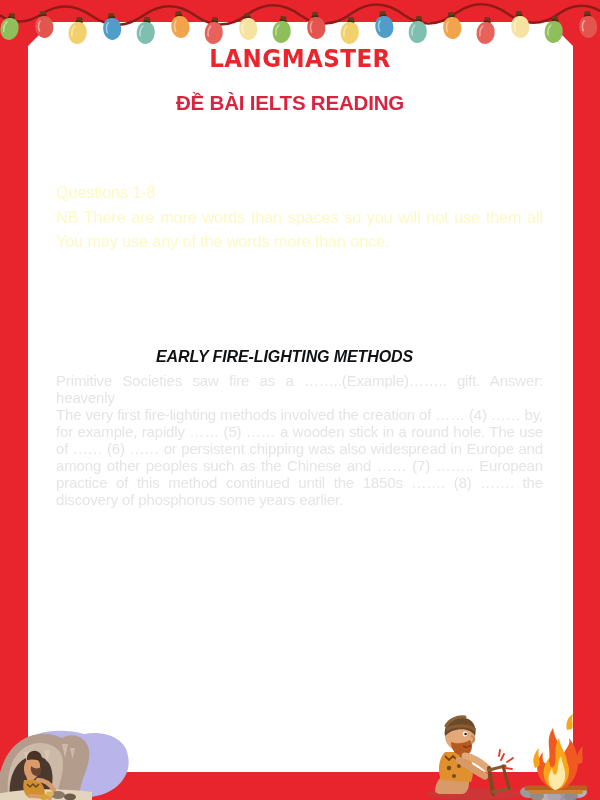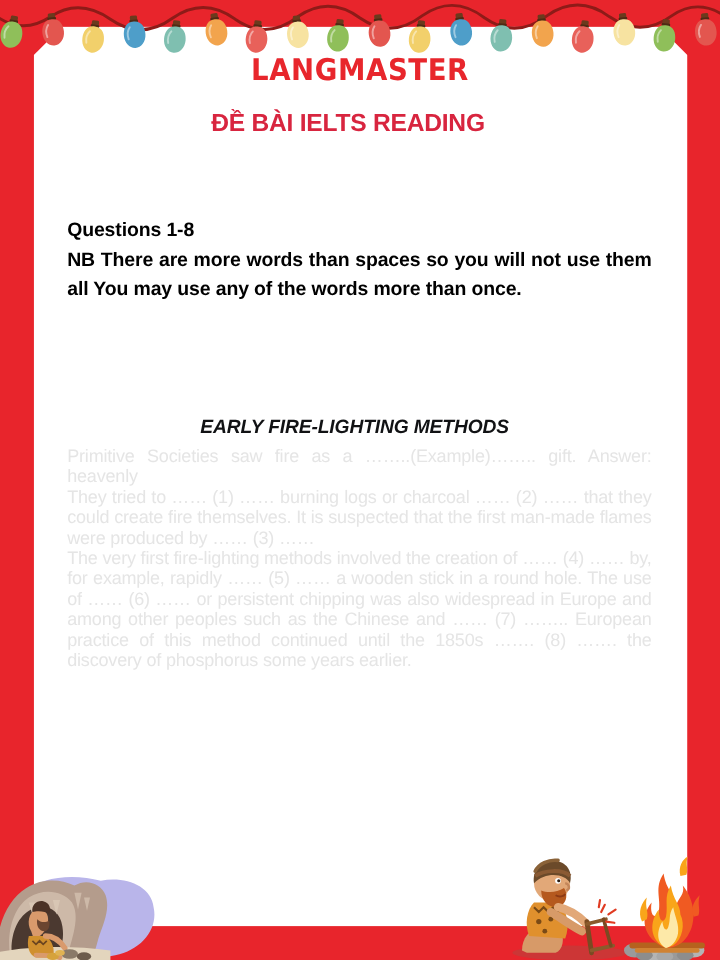--- a/index.html
+++ b/index.html
@@ -85,32 +85,32 @@
     line-height: 30px;
     letter-spacing: -0.2px;
   }
   #doc-title .line2 { display: block; }
 
   #instructions {
     position: absolute;
     left: 56px;
     top: 180px;
     width: 487px;
-    color: #000000;
-    font-weight: bold;
+    color: #fef9c3;
+    font-weight: normal;
     font-size: 16.2px;
     line-height: 24.5px;
     letter-spacing: -0.1px;
   }
   #instructions .just { text-align: justify; text-align-last: left; }
   #instructions .plain { text-align: left; }
 
   #section-heading {
     position: absolute;
-    left: 52px;
+    left: 41px;
     top: 348px;
     width: 487px;
     text-align: center;
     font-weight: bold;
     font-style: italic;
     font-size: 16px;
     color: #111214;
     letter-spacing: -0.1px;
   }
 
@@ -287,21 +287,20 @@
 
     <div id="instructions">
       <div class="plain">Questions 1-8</div>
       <div class="just">NB There are more words than spaces so you will not use them all You may use any of the words more than once.</div>
     </div>
 
     <div id="section-heading">EARLY FIRE-LIGHTING METHODS</div>
 
     <div id="body-text">
       <p>Primitive Societies saw fire as a ……..(Example)…….. gift. Answer: heavenly</p>
-      <p>They tried to …… (1) …… burning logs or charcoal …… (2) …… that they could create fire themselves. It is suspected that the first man-made flames were produced by …… (3) ……</p>
       <p>The very first fire-lighting methods involved the creation of …… (4) …… by, for example, rapidly …… (5) …… a wooden stick in a round hole. The use of …… (6) …… or persistent chipping was also widespread in Europe and among other peoples such as the Chinese and …… (7) …….. European practice of this method continued until the 1850s ……. (8) ……. the discovery of phosphorus some years earlier.</p>
     </div>
 
   </div>
 
   <svg id="art-cave" viewBox="0 0 150 90" xmlns="http://www.w3.org/2000/svg">
 
     <path d="M20,34 C34,20 62,18 84,24 C104,20 126,28 128,46 C132,64 118,82 96,86 C70,92 36,90 20,80 C6,70 6,46 20,34 Z" fill="#b9b5ea"></path>
 
     <path d="M-4,86 C-2,60 6,40 22,30 C34,22 50,22 62,28 C72,22 84,26 88,36 C92,48 86,60 82,72 C80,80 78,86 76,90 L-6,90 Z" fill="#b49c8c"></path>

